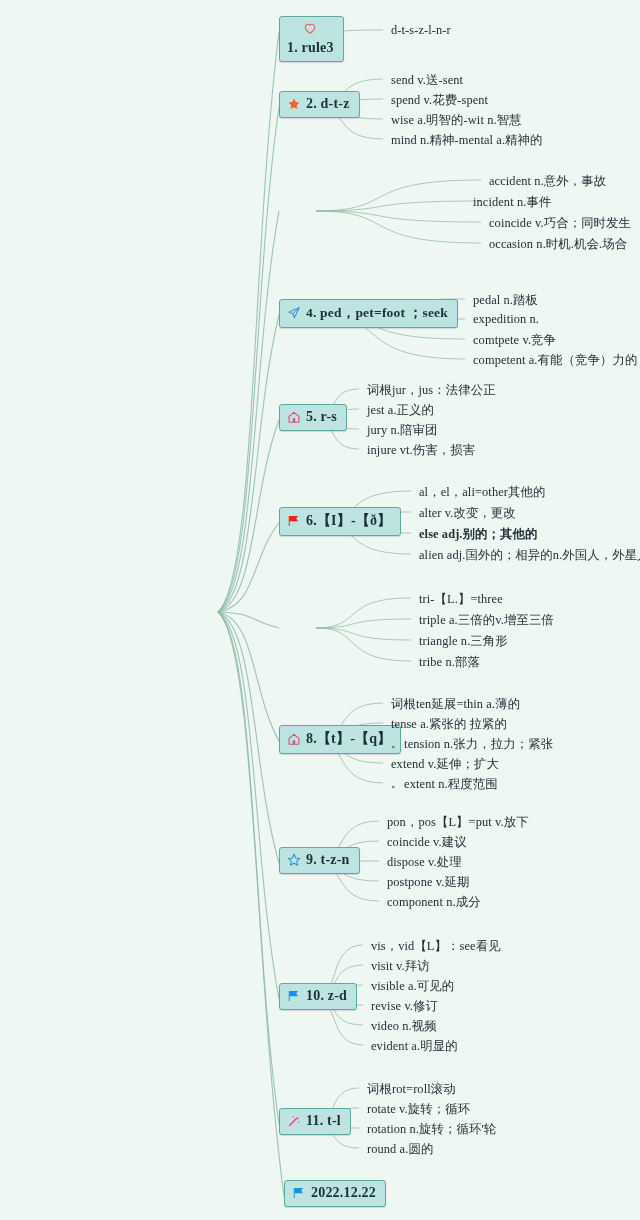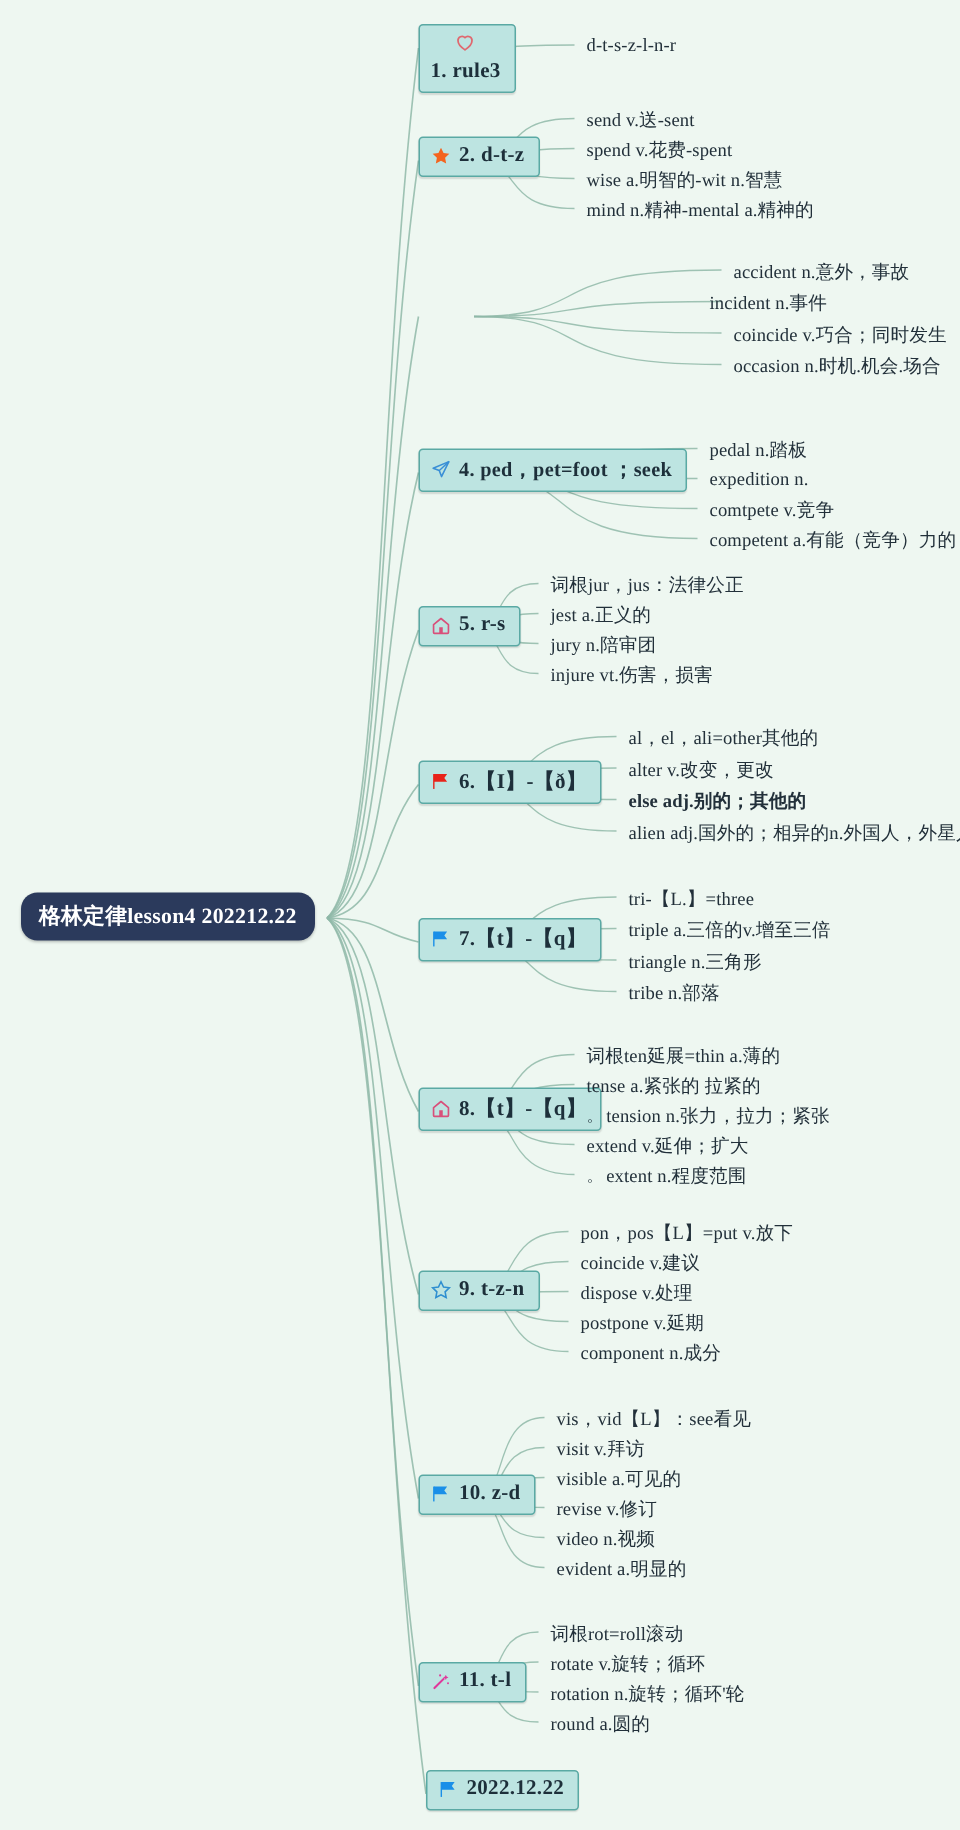--- a/index.html
+++ b/index.html
@@ -118,21 +118,20 @@
       <path d="M 316 999 C 339.5 999, 327.75 1005, 363 1005" fill="none" stroke="#8fb9a8" stroke-width="0.9" opacity=".85"></path>
       <path d="M 316 999 C 339.5 999, 327.75 1025, 363 1025" fill="none" stroke="#8fb9a8" stroke-width="0.9" opacity=".85"></path>
       <path d="M 316 999 C 339.5 999, 327.75 1045, 363 1045" fill="none" stroke="#8fb9a8" stroke-width="0.9" opacity=".85"></path>
       <path d="M 218 612 C 256 642.72, 251.55 929.44, 279 1124" fill="none" stroke="#8fb9a8" stroke-width="1.1" opacity=".85"></path>
       <path d="M 316 1124 C 337.5 1124, 326.75 1088, 359 1088" fill="none" stroke="#8fb9a8" stroke-width="0.9" opacity=".85"></path>
       <path d="M 316 1124 C 337.5 1124, 326.75 1108, 359 1108" fill="none" stroke="#8fb9a8" stroke-width="0.9" opacity=".85"></path>
       <path d="M 316 1124 C 337.5 1124, 326.75 1128, 359 1128" fill="none" stroke="#8fb9a8" stroke-width="0.9" opacity=".85"></path>
       <path d="M 316 1124 C 337.5 1124, 326.75 1148, 359 1148" fill="none" stroke="#8fb9a8" stroke-width="0.9" opacity=".85"></path>
       <path d="M 218 612 C 256 647.04, 254.3 974.0799999999999, 284 1196" fill="none" stroke="#8fb9a8" stroke-width="1.1" opacity=".85"></path>
     </svg>
-<div class="root-node" style="left: 14px; top: 595px;"><span>格林定律lesson4 202212.22</span></div>
     <div class="topic" style="left: 279px; top: 16px; flex-direction: column;">
       <span class="ico">
         <svg width="14" height="14" viewBox="0 0 24 24">
           <path d="M12 21s-8-5.1-8-10.3A4.7 4.7 0 0 1 12 7a4.7 4.7 0 0 1 8 3.7C20 15.9 12 21 12 21z" fill="none" stroke="#e0686f" stroke-width="2"></path>
         </svg>
       </span>
       <span class="label">1. rule3</span>
     </div>
     <div class="leaf" style="left: 391px; top: 23px;"><span>d-t-s-z-l-n-r</span></div>
     <div class="topic" style="left: 279px; top: 91px;">
@@ -183,29 +182,20 @@
           <path d="M4 3.5h15l-3.2 4.4L19 12.4H4z" fill="#e8231a"></path>
           <rect x="3" y="3.5" width="1.6" height="17" fill="#e8231a"></rect>
         </svg>
       </span>
       <span class="label">6.【I】-【ð】</span>
     </div>
     <div class="leaf" style="left: 419px; top: 484px;"><span>al，el，ali=other其他的</span></div>
     <div class="leaf" style="left: 419px; top: 505px;"><span>alter v.改变，更改</span></div>
     <div class="leaf" style="left: 419px; top: 526px; font-weight: bold;"><span>else adj.别的；其他的</span></div>
     <div class="leaf" style="left: 419px; top: 547px;"><span>alien adj.国外的；相异的n.外国人，外星人</span></div>
-    <div class="topic" style="left: 279px; top: 612px;">
-      <span class="ico">
-        <svg width="14" height="14" viewBox="0 0 24 24">
-          <path d="M4 3.5h15l-3.2 4.4L19 12.4H4z" fill="#1a8fe8"></path>
-          <rect x="3" y="3.5" width="1.6" height="17" fill="#1a8fe8"></rect>
-        </svg>
-      </span>
-      <span class="label">7.【t】-【q】</span>
-    </div>
     <div class="leaf" style="left: 419px; top: 591px;"><span>tri-【L.】=three</span></div>
     <div class="leaf" style="left: 419px; top: 612px;"><span>triple a.三倍的v.增至三倍</span></div>
     <div class="leaf" style="left: 419px; top: 633px;"><span>triangle n.三角形</span></div>
     <div class="leaf" style="left: 419px; top: 654px;"><span>tribe n.部落</span></div>
     <div class="topic" style="left: 279px; top: 725px;">
       <span class="ico">
         <svg width="14" height="14" viewBox="0 0 24 24">
           <path d="M3.5 11L12 4l8.5 7v9a1 1 0 0 1-1 1h-15a1 1 0 0 1-1-1z" fill="none" stroke="#d94f7a" stroke-width="1.9" stroke-linejoin="round"></path>
           <rect x="10" y="14" width="4" height="7" fill="#d94f7a"></rect>
         </svg>

